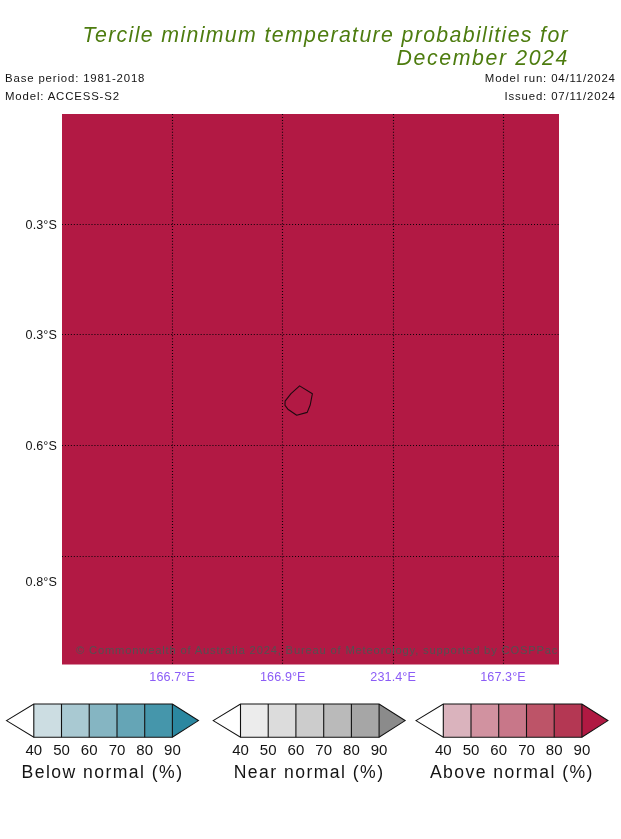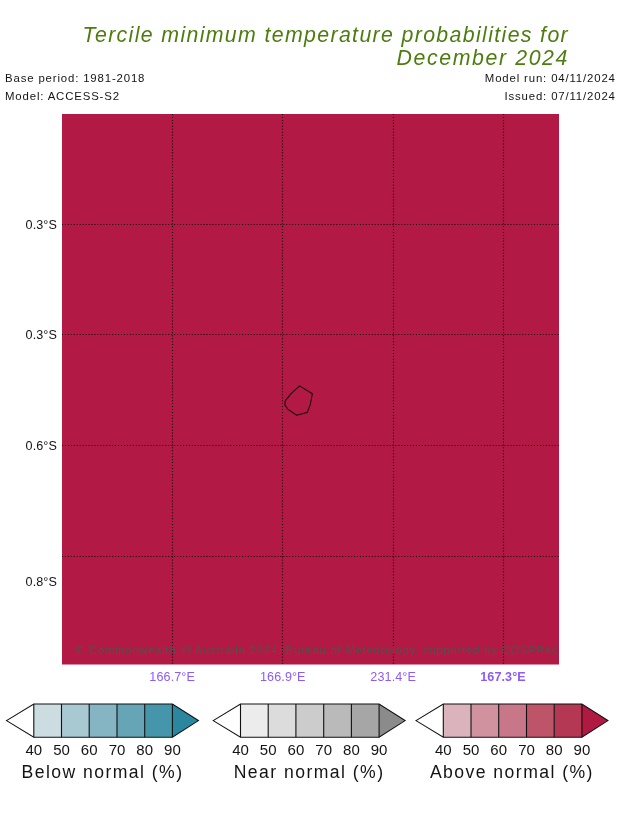--- a/index.html
+++ b/index.html
@@ -52,21 +52,21 @@
   <div class="abs ylab" style="left:5px;top:438.7px;">0.6°S</div>
 
   <div class="abs ylab" style="left:5px;top:549.2px;margin-top:26px;">0.8°S</div>
 
   <div class="abs xlab" style="left:132.2px;top:670.3px;">166.7°E</div>
 
   <div class="abs xlab" style="left:242.8px;top:670.3px;text-align:center;">166.9°E</div>
 
   <div class="abs xlab" style="left:353.2px;top:670.3px;">231.4°E</div>
 
-  <div class="abs xlab" style="left:463px;top:670.3px;font-weight:bold;">167.3°E</div>
+  <div class="abs xlab" style="left:463px;top:670.3px;">167.3°E</div>
 
   <svg class="abs" style="left:0;top:696px;" width="621" height="95" viewBox="0 0 621 95">
 
     <g>
       <polygon points="6.5,24.6 33.8,8.0 33.8,41.2" fill="#ffffff"></polygon>
       <rect x="33.8" y="8.0" width="27.7" height="33.2" fill="#ccdde2"></rect>
       <rect x="61.5" y="8.0" width="27.7" height="33.2" fill="#a9c9d2"></rect>
       <rect x="89.2" y="8.0" width="27.8" height="33.2" fill="#85b5c2"></rect>
       <rect x="117.0" y="8.0" width="27.7" height="33.2" fill="#65a5b6"></rect>
       <rect x="144.7" y="8.0" width="27.7" height="33.2" fill="#4596ab"></rect>

